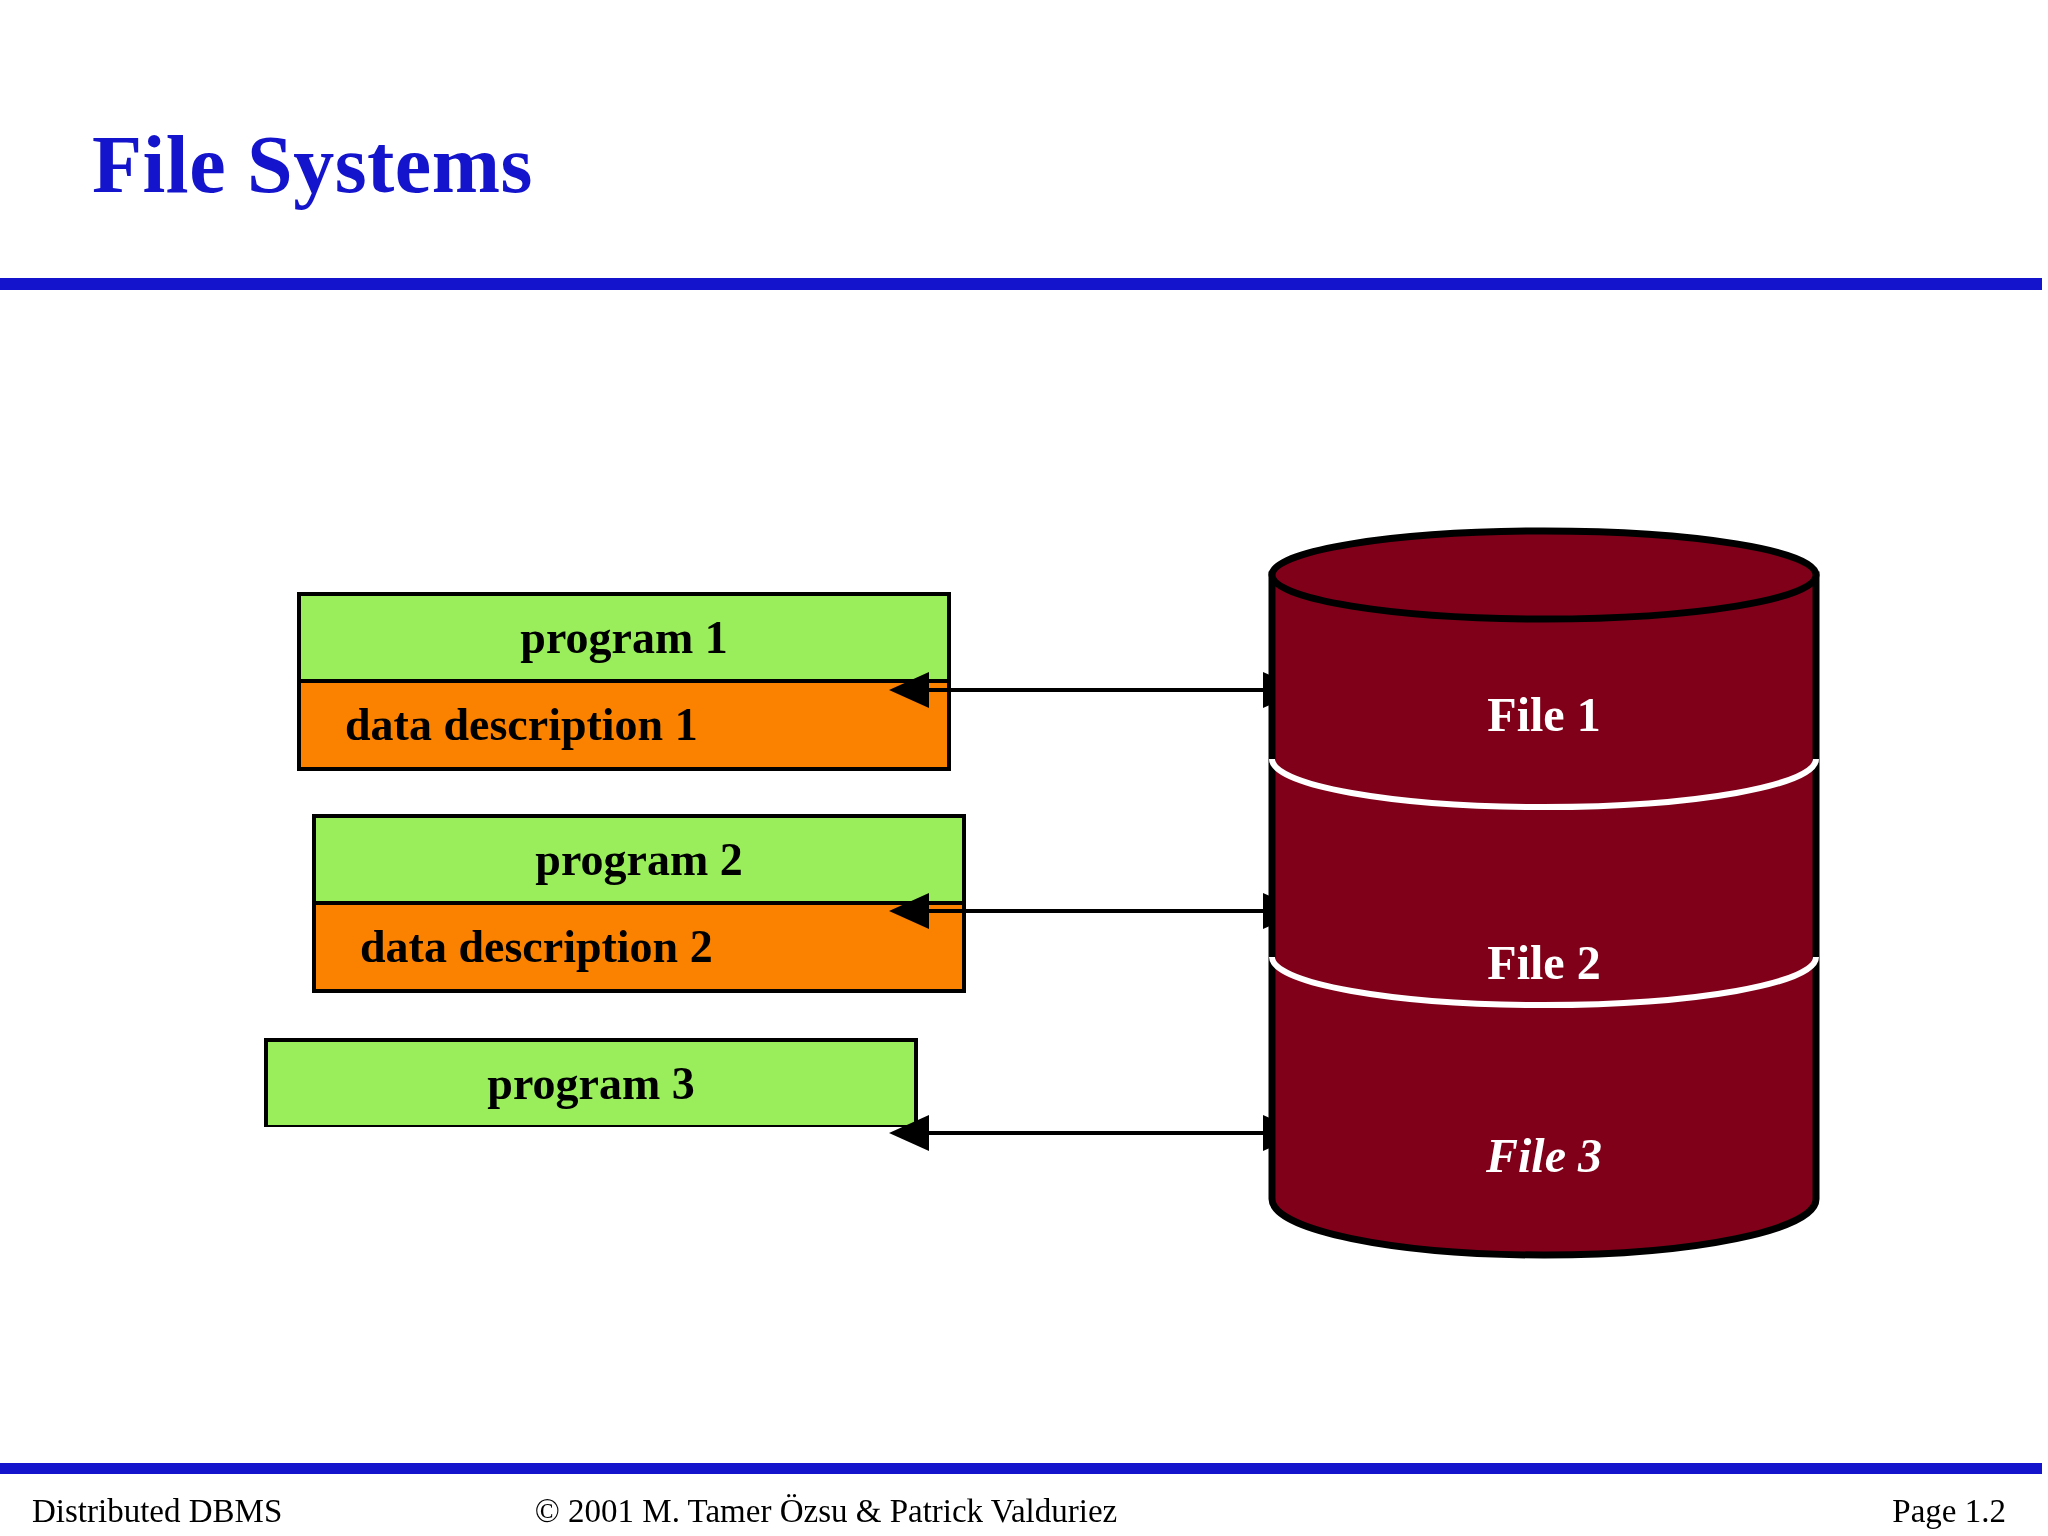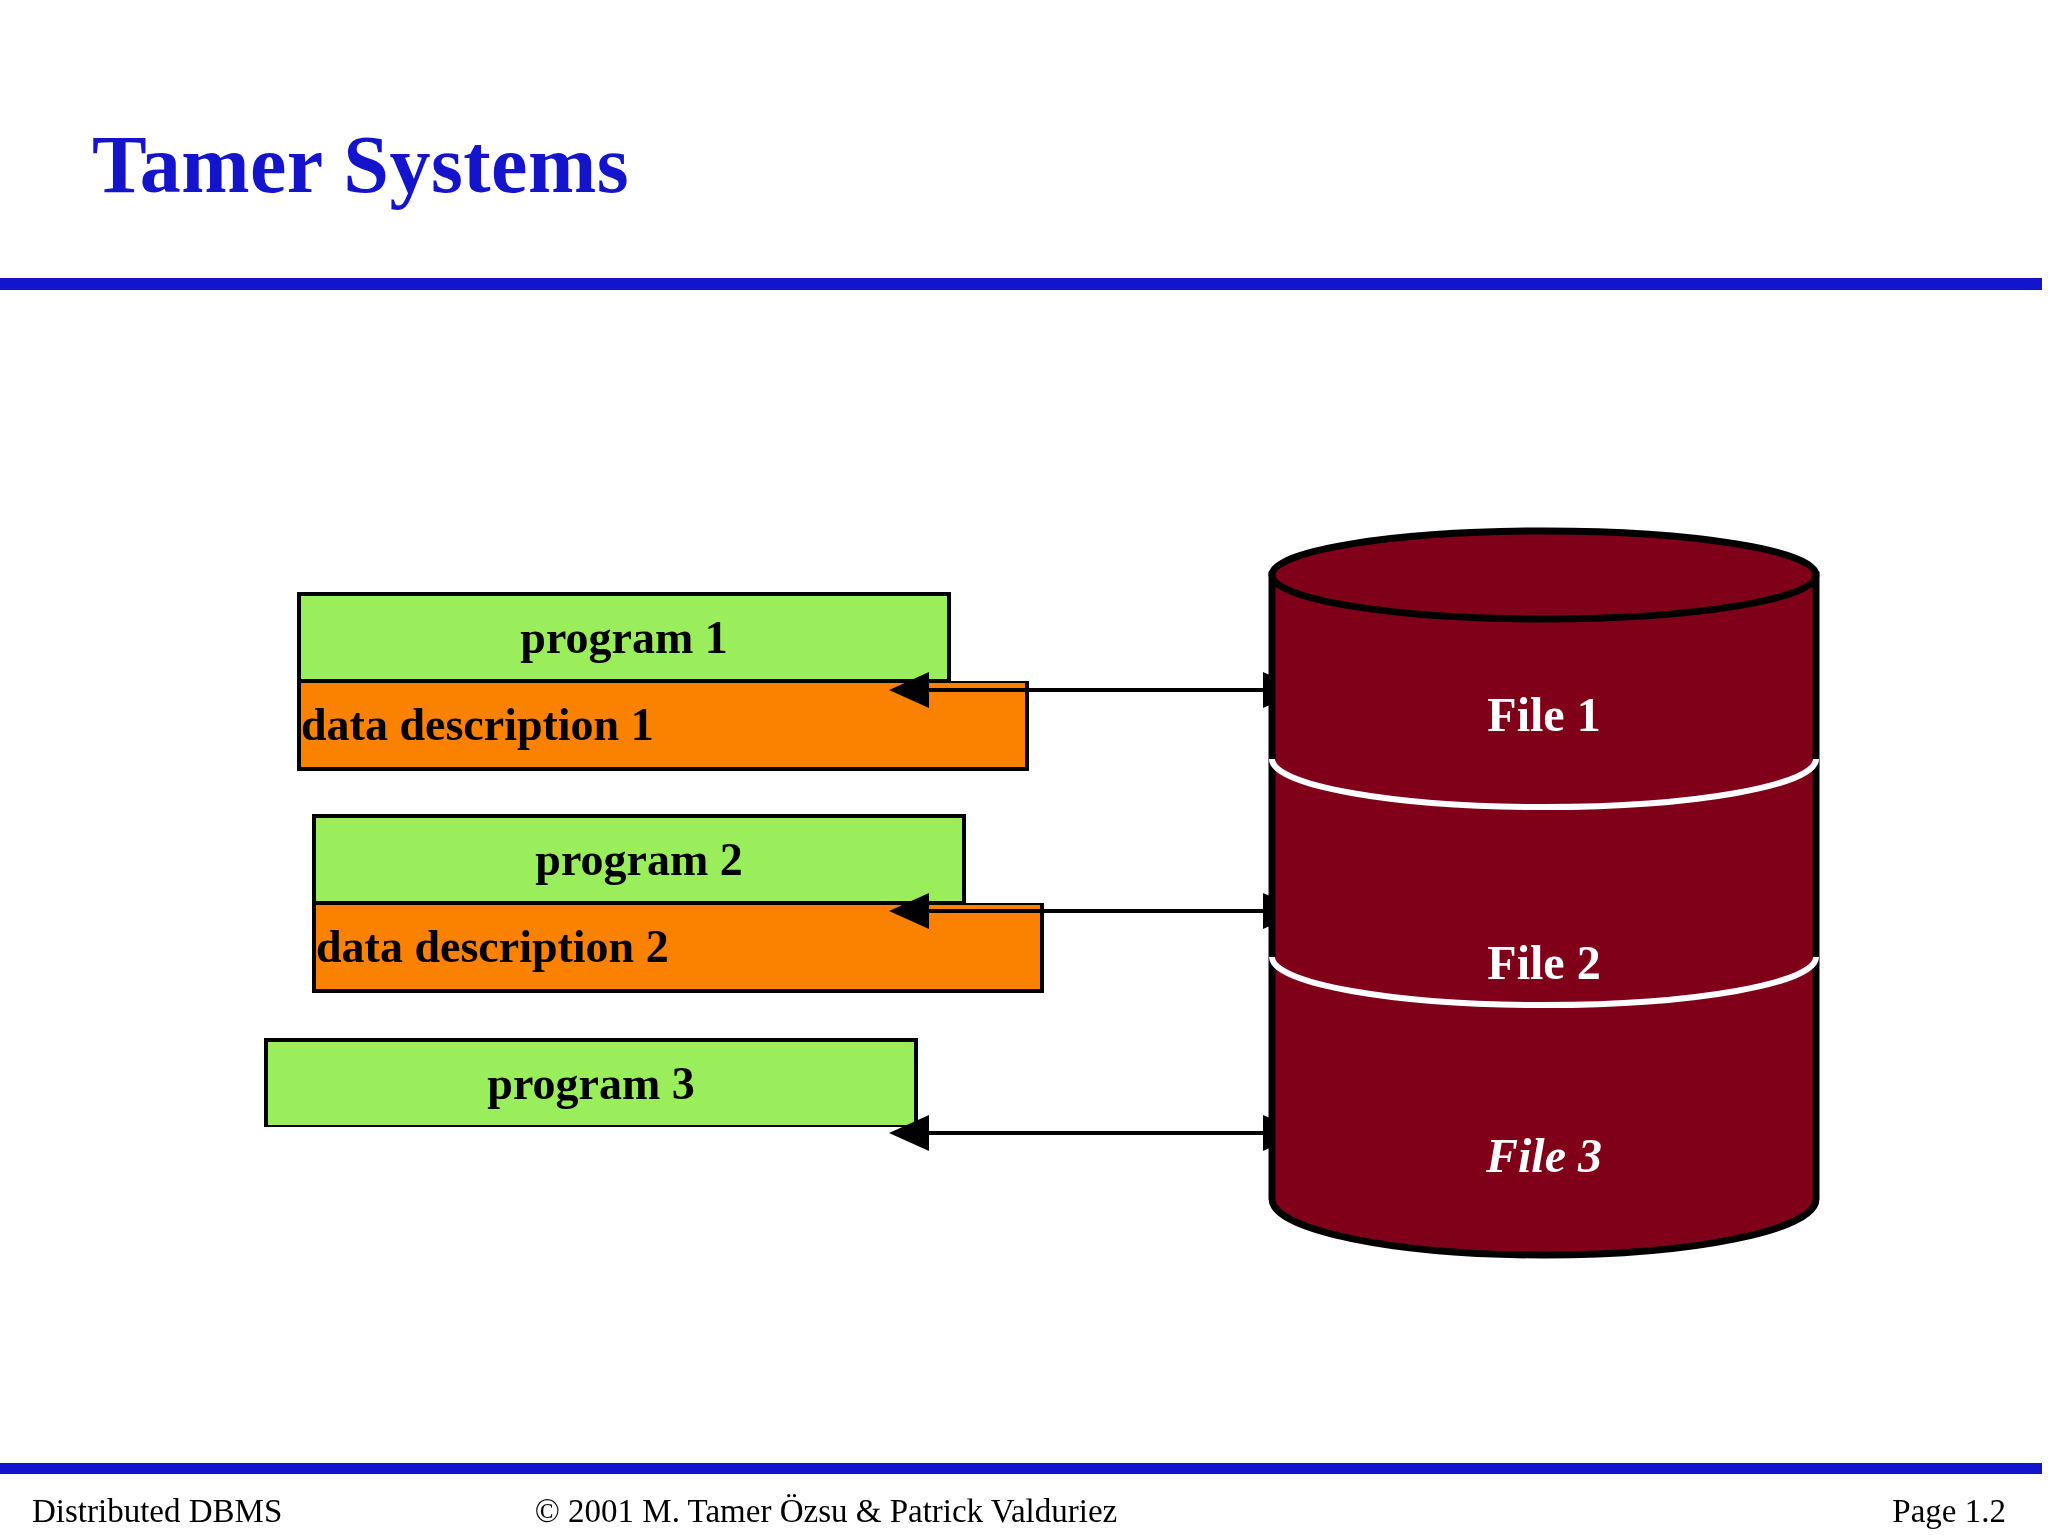--- a/index.html
+++ b/index.html
@@ -65,28 +65,29 @@
     align-items: center;
     justify-content: center;
     font-size: 46px;
     font-weight: bold;
     color: #000000;
     line-height: 1;
   }
 
   .data-box {
     box-sizing: border-box;
-    width: 732px;
+    width: 654px;
     height: 90px;
     background: #FA8200;
     border: 4px solid #000000;
     border-top-width: 2px;
     display: flex;
     align-items: center;
     justify-content: flex-start;
+    padding-left: 44px;
     font-size: 46px;
     font-weight: bold;
     color: #000000;
     line-height: 1;
   }
 
   
   .arrow-svg {
     position: absolute;
     left: 915px;
@@ -135,21 +136,21 @@
     color: #000000;
     white-space: nowrap;
   }
   #footer-left { left: 32px; }
   #footer-center { left: 0; width: 1652px; text-align: center; }
   #footer-right { right: 42px; }
 </style>
 </head>
 <body>
 
-<div id="slide-title">Tamer Systems</div>
+<div id="slide-title">File Systems</div>
 
 <div id="title-rule"></div>
 
 <div id="diagram">
 
   <div class="prog-group g1">
     <div class="prog-box">program 1</div>
     <div class="data-box">data description 1</div>
   </div>
 

